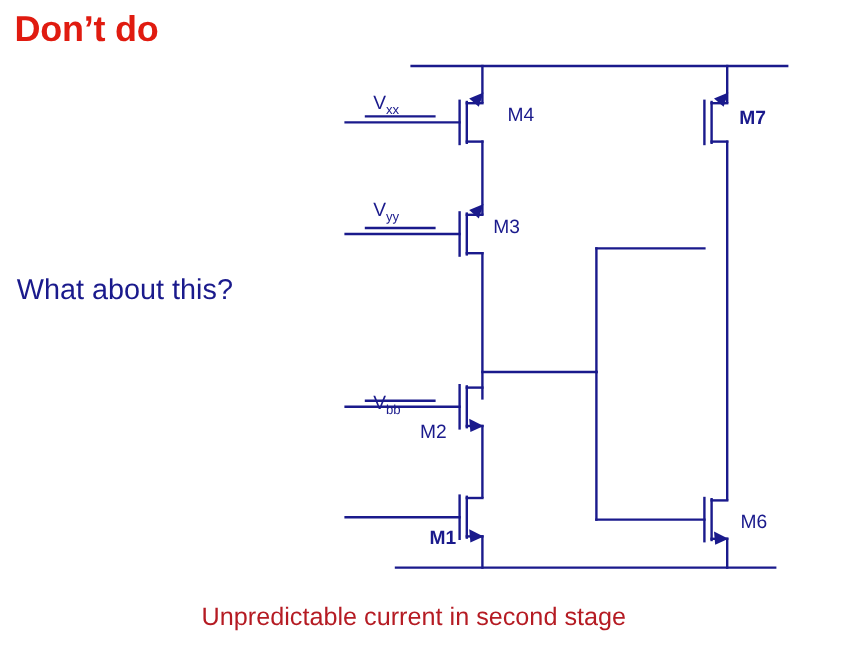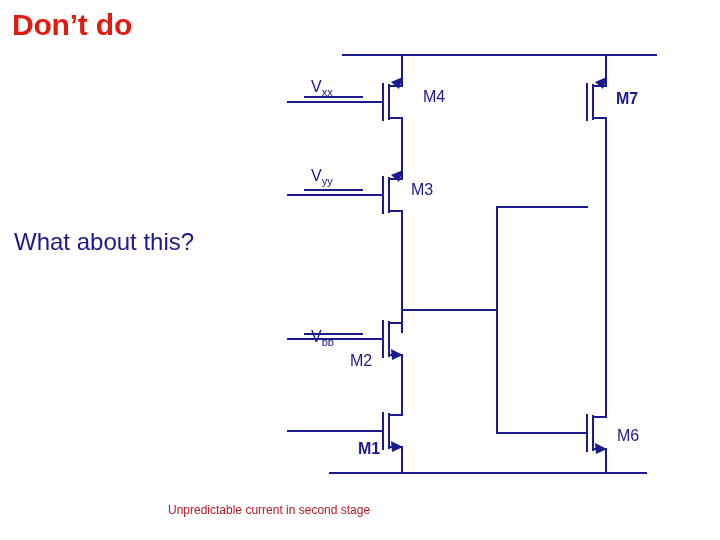--- a/index.html
+++ b/index.html
@@ -37,21 +37,21 @@
     top: 228px;
     font-size: 24px;
     color: #1a1a8c;
     white-space: nowrap;
     text-align: center;
   }
   #caption-text {
     position: absolute;
     left: 168px;
     top: 503px;
-    font-size: 12px;
+    font-size: 21px;
     color: #b51b23;
     white-space: nowrap;
   }
   #schematic {
     position: absolute;
     left: 0; top: 0;
     width: 720px;
     height: 540px;
   }
   .lbl {

